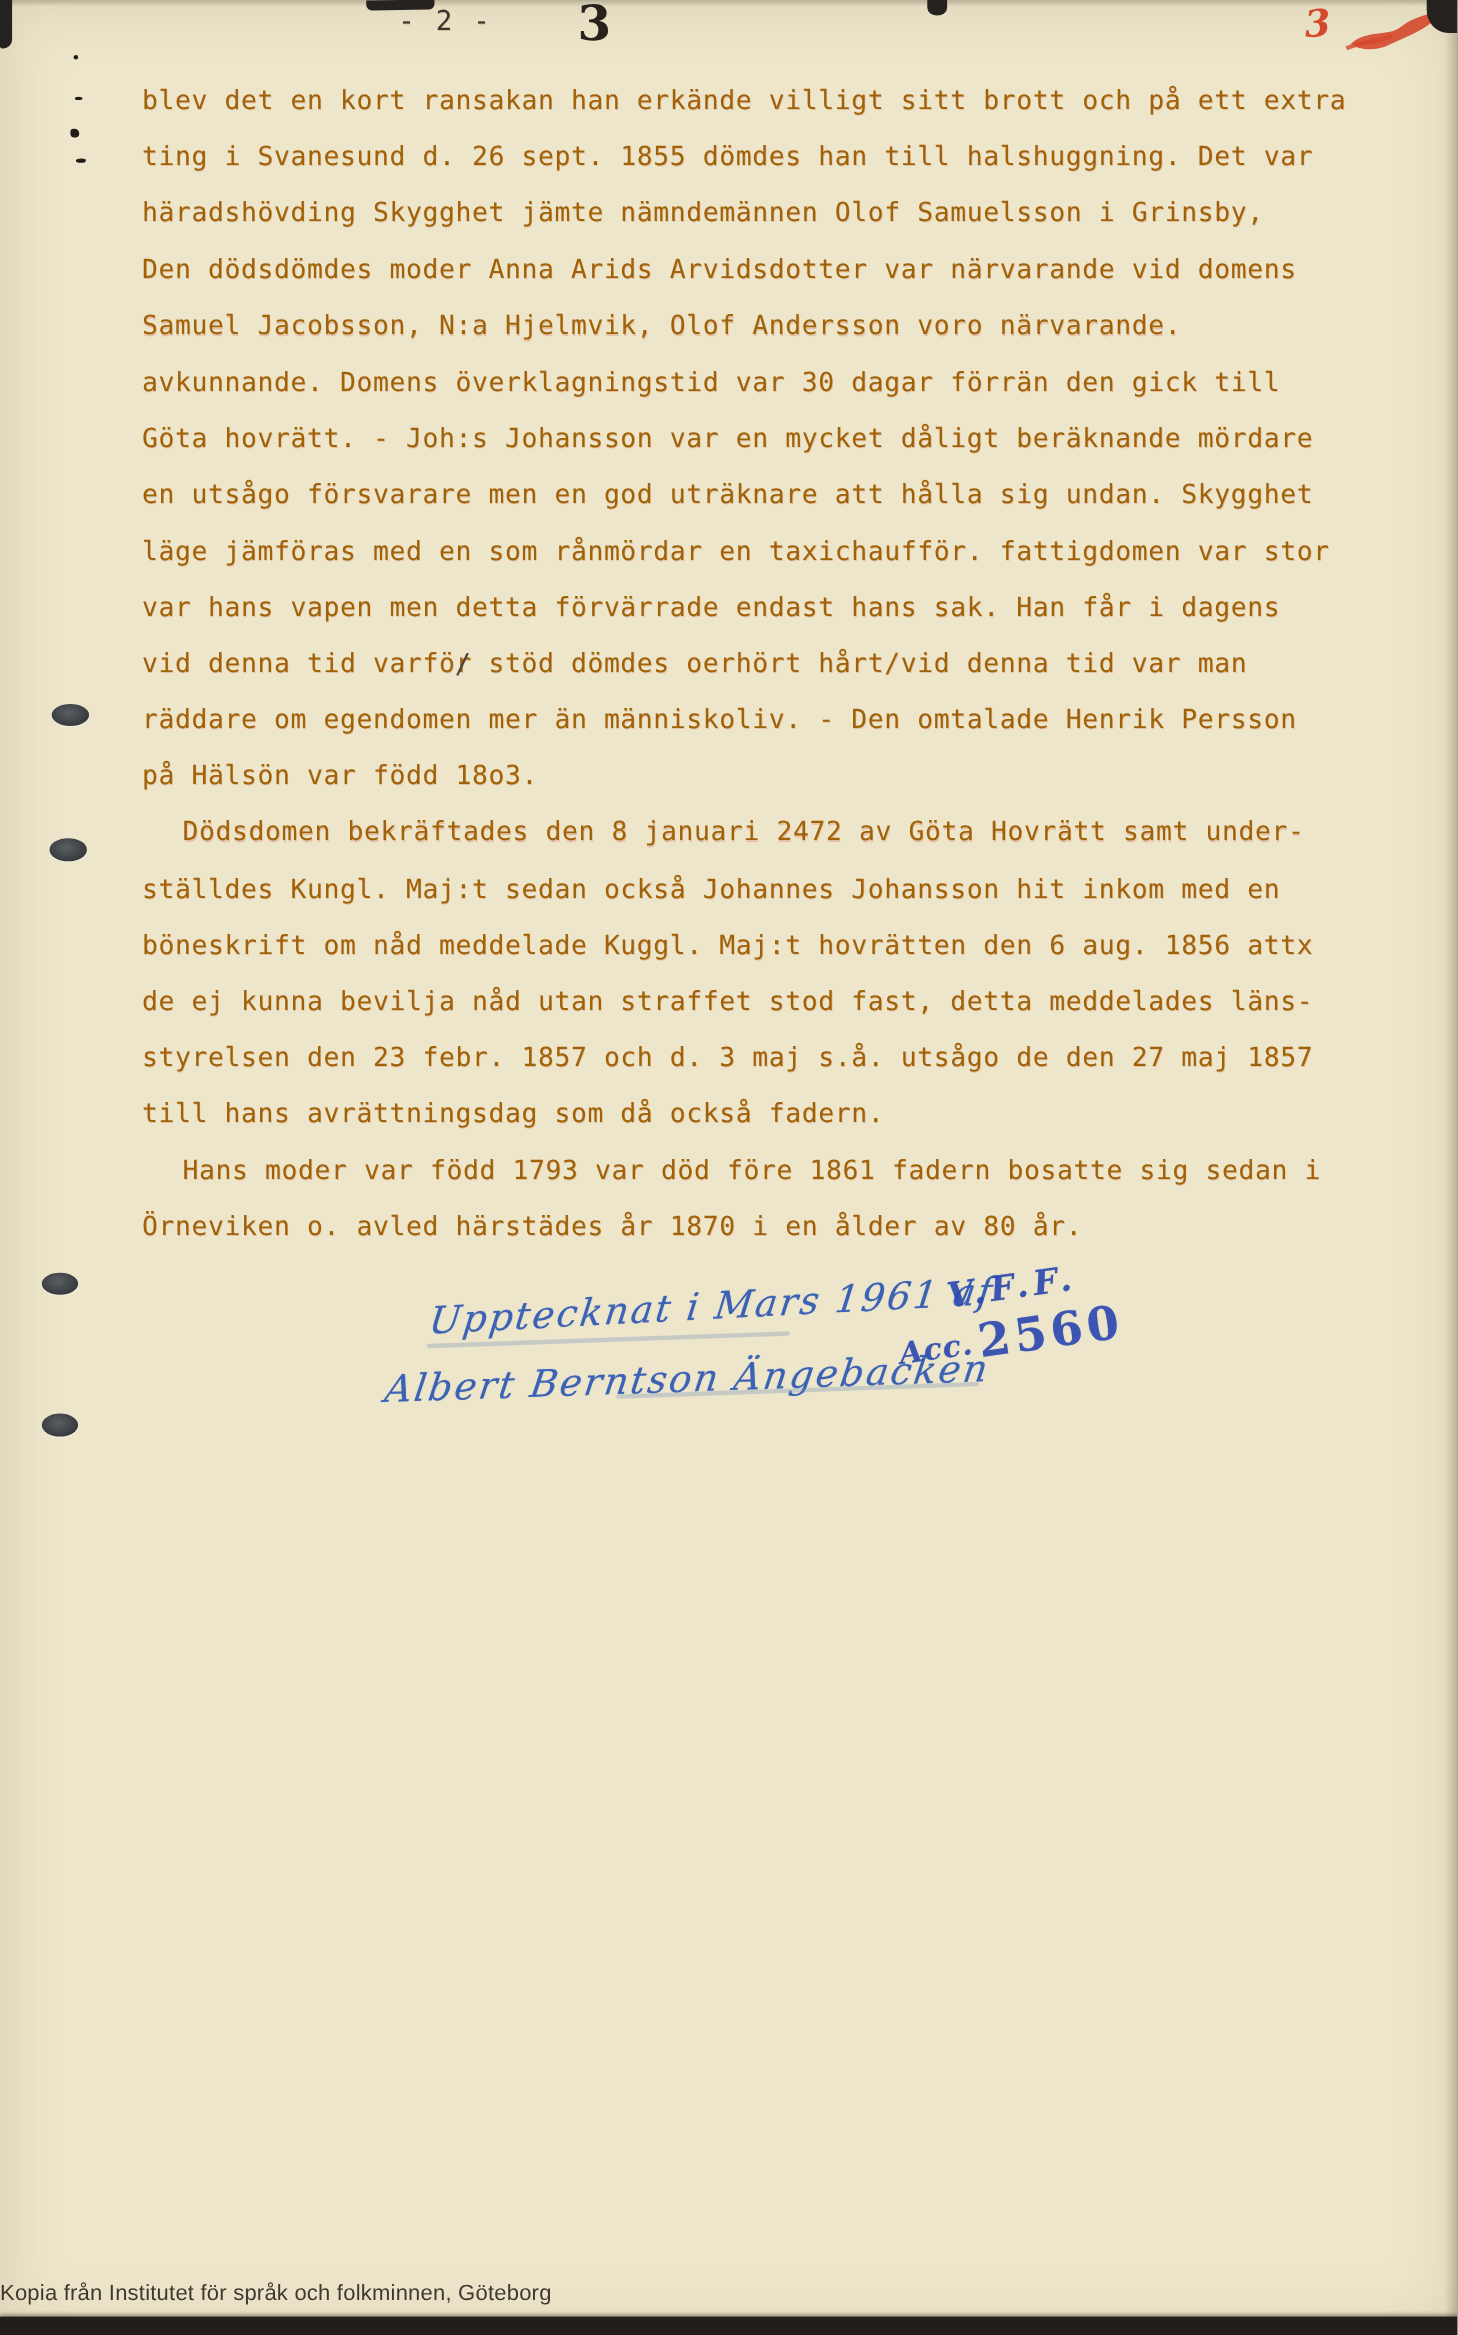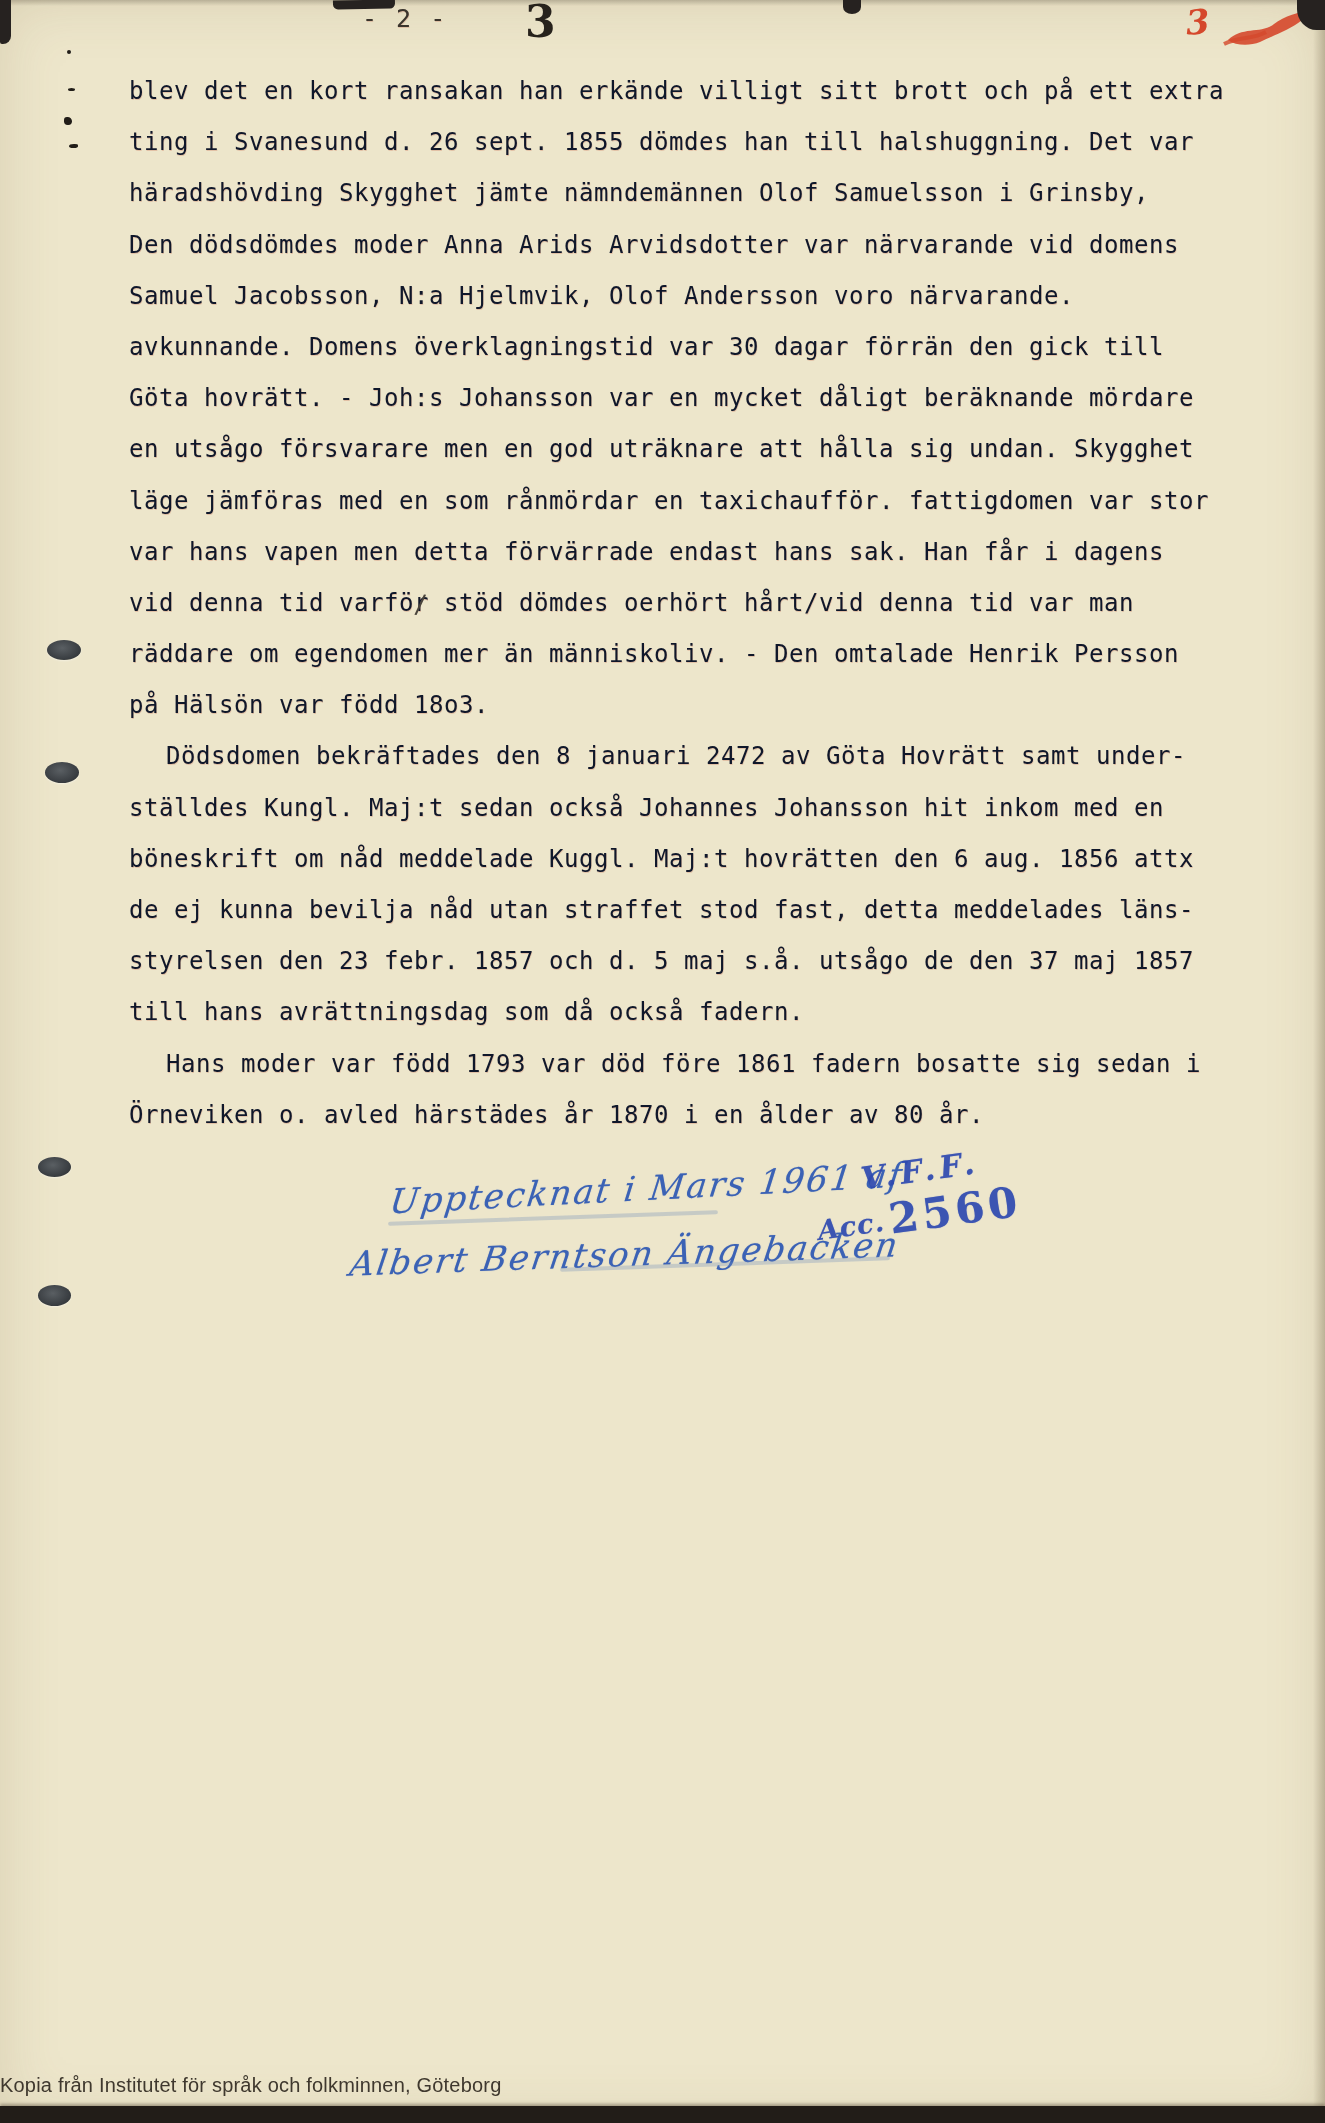--- a/index.html
+++ b/index.html
@@ -36,21 +36,21 @@
     position:absolute;left:1186px;top:2px;
     font-family:"DejaVu Serif","Liberation Serif",serif;
     font-style:italic;font-weight:bold;font-size:34px;color:#d5482c;
     transform:rotate(-4deg);
   }
   .red-scribble{position:absolute;left:1222px;top:6px;}
   
   .typed{
     position:absolute;left:129px;top:66px;width:1130px;
     font-size:24px;line-height:51.2px;letter-spacing:0.55px;
-    color:#0f172a;
+    color:#a16207;
     text-shadow:0.5px 1px 0 rgba(186,62,38,0.22);
   }
   .tline{white-space:pre;height:51.2px;}
   .tline.indent{padding-left:37px;}
   .caret-mark{
     position:absolute;left:416px;top:589px;
     font-size:26px;color:#4a443c;transform:rotate(8deg);
     font-family:"DejaVu Sans","Liberation Sans",sans-serif;
   }
   
@@ -136,21 +136,21 @@
       <div class="tline">en utsågo försvarare men en god uträknare att hålla sig undan. Skygghet</div>
       <div class="tline">läge jämföras med en som rånmördar en taxichaufför. fattigdomen var stor</div>
       <div class="tline">var hans vapen men detta förvärrade endast hans sak. Han får i dagens</div>
       <div class="tline">vid denna tid varför stöd dömdes oerhört hårt/vid denna tid var man</div>
       <div class="tline">räddare om egendomen mer än människoliv. - Den omtalade Henrik Persson</div>
       <div class="tline">på Hälsön var född 18o3.</div>
       <div class="tline indent">Dödsdomen bekräftades den 8 januari 2472 av Göta Hovrätt samt under-</div>
       <div class="tline">ställdes Kungl. Maj:t sedan också Johannes Johansson hit inkom med en</div>
       <div class="tline">böneskrift om nåd meddelade Kuggl. Maj:t hovrätten den 6 aug. 1856 attx</div>
       <div class="tline">de ej kunna bevilja nåd utan straffet stod fast, detta meddelades läns-</div>
-      <div class="tline">styrelsen den 23 febr. 1857 och d. 5 maj s.å. utsågo de den 37 maj 1857</div>
+      <div class="tline">styrelsen den 23 febr. 1857 och d. 3 maj s.å. utsågo de den 27 maj 1857</div>
       <div class="tline">till hans avrättningsdag som då också fadern.</div>
       <div class="tline indent">Hans moder var född 1793 var död före 1861 fadern bosatte sig sedan i</div>
       <div class="tline">Örneviken o. avled härstädes år 1870 i en ålder av 80 år.</div>
     </div>
 
   <div class="caret-mark">∕</div>
 
   <div class="hand hand1">Upptecknat i Mars 1961 af</div>
   <div class="hand hand2">Albert Berntson Ängebacken</div>
   <div class="smudge smudge1"></div>

